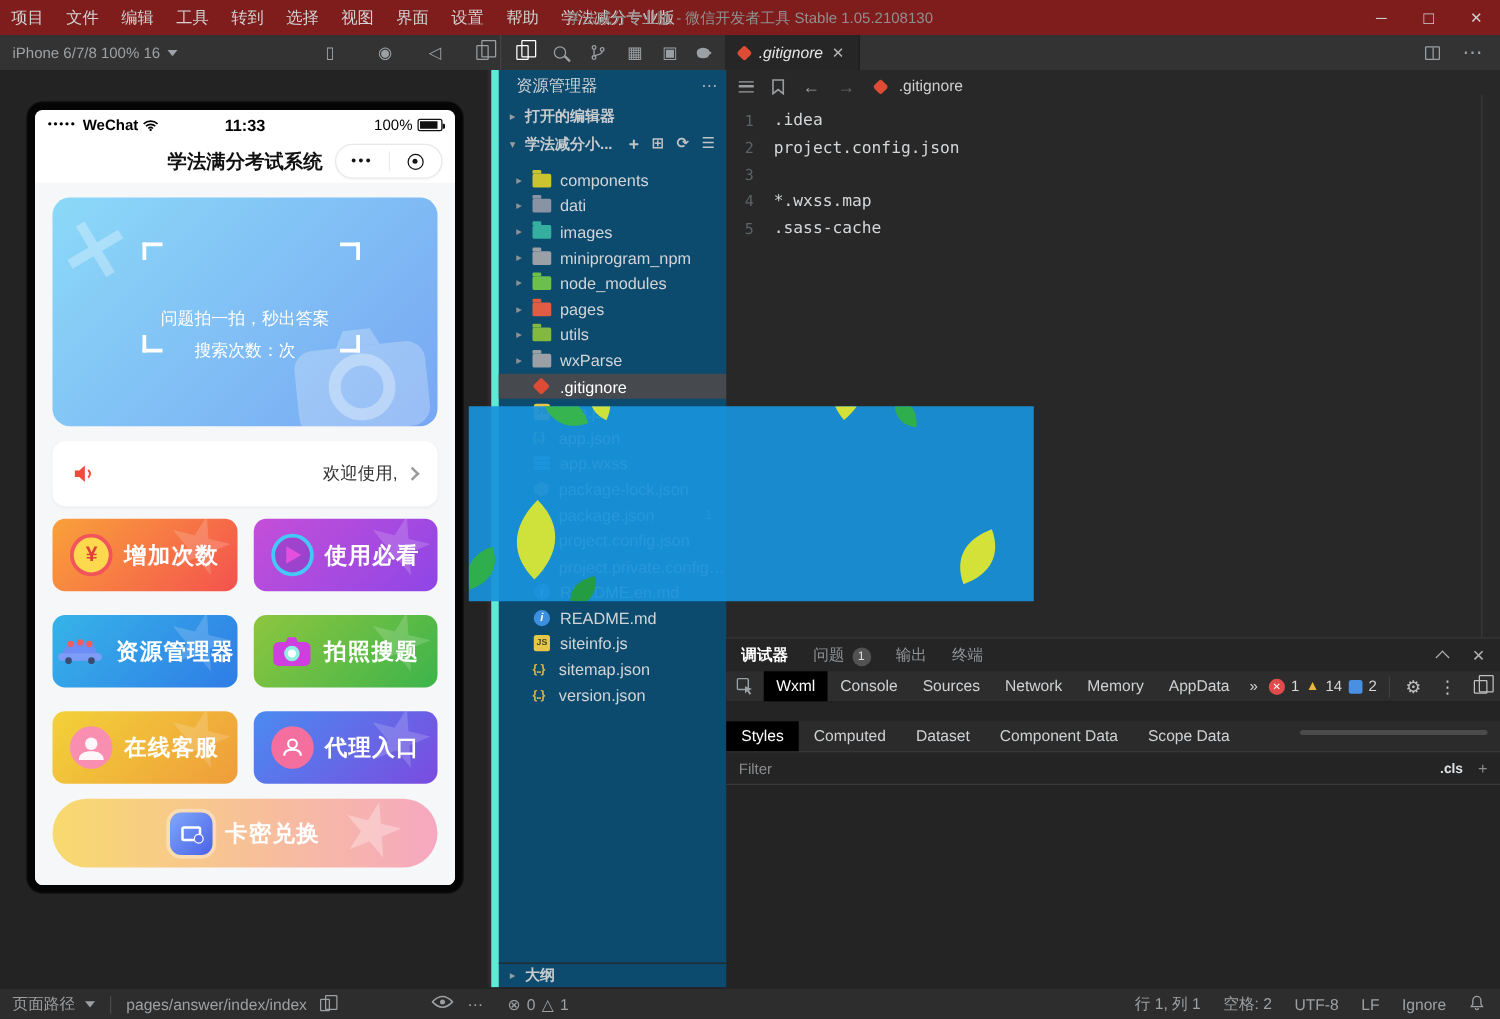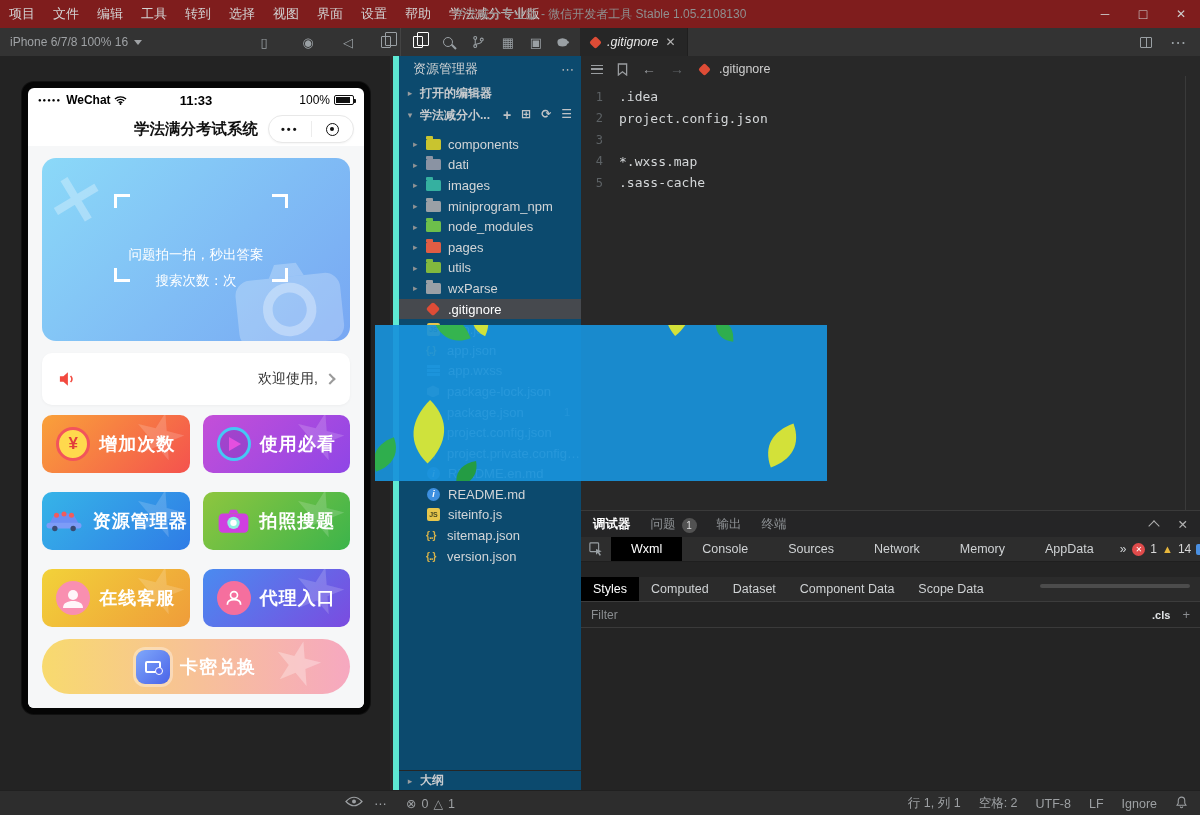--- a/index.html
+++ b/index.html
@@ -131,21 +131,21 @@
 
 .dbg{position:absolute;left:581px;top:510px;width:619px;height:280px;background:#242424;border-top:1px solid #3a3a3a}
 .dbg-header{height:26px;background:#252526;display:flex;align-items:center;padding:0 12px;gap:20px;font-size:12.5px}
 .ptab{display:flex;align-items:flex-end;gap:6px;color:#8f9396;cursor:pointer}
 .ptab.active{color:#fff;font-weight:bold}
 .ptab-badge{width:15px;height:15px;border-radius:50%;background:#525252;color:#ddd;font-size:10px;display:flex;align-items:center;justify-content:center}
 .dbg-header-actions{margin-left:auto;display:flex;gap:20px;color:#b0b0b0;align-items:center}
 .chev-up{width:8px;height:8px;border-top:1.6px solid #b0b0b0;border-right:1.6px solid #b0b0b0;transform:rotate(-45deg);margin-top:3px}
 .dt-row{height:25px;background:#2d2d2d;display:flex;align-items:center;border-bottom:1px solid #1f1f1f;position:relative}
 .inspect-btn{padding:0 8px;display:flex;align-items:center}
-.dtab{padding:0 20px;height:100%;display:flex;align-items:center;color:#cfd2d4;font-size:12.5px;cursor:pointer}
+.dtab{padding:0 10px;height:100%;display:flex;align-items:center;color:#cfd2d4;font-size:12.5px;cursor:pointer}
 .dtab.active{background:#000;color:#fff}
 .dt-more{color:#cfd2d4;padding:0 6px;font-size:12px}
 .dt-badges{margin-left:auto;display:flex;align-items:center;gap:5px;padding-right:10px;font-size:12px;color:#d8d8d8}
 .err-dot{width:13px;height:13px;border-radius:50%;background:#e04b4b;color:#fff;font-size:8px;display:flex;align-items:center;justify-content:center;font-weight:bold}
 .warn-tri{color:#e8b73c;font-size:11px}
 .info-flag{width:11px;height:11px;background:#4a90e2;border-radius:2px}
 .dt-actions{display:flex;align-items:center;gap:14px;color:#c0c0c0;padding-right:10px;border-left:1px solid #3f3f3f;padding-left:12px;font-size:14px}
 .element-strip{height:12px;overflow:hidden;background:#242424}
 .element-strip span{display:block;margin-top:-7px;padding-left:10px;font-family:"DejaVu Sans Mono",monospace;font-size:12px;color:#6fb3dd}
 .dbg-gap{height:15px;background:#242424}
@@ -605,20 +605,27 @@
       <span class="itab">Scope Data</span>
     </div>
   <div class="filter-row">
     <span>Filter</span>
     <span class="cls-label">.cls</span>
     <span class="plus-btn">+</span>
   </div>
 </div>
 
 <div class="statusbar">
+  <div class="sb-left">
+    <span>页面路径</span>
+    <span class="caret-down" style="border-top-color:#9da0a3"></span>
+    <span class="sb-div"></span>
+    <span>pages/answer/index/index</span>
+    <span class="copy-ic"></span>
+  </div>
   <span class="sb-eye">
     <svg width="18" height="11" viewBox="0 0 18 10">
         <path d="M1 5 Q9 -3.5 17 5 Q9 13.5 1 5 Z" fill="none" stroke="#9da0a3" stroke-width="1.2"></path>
         <circle cx="9" cy="5" r="2" fill="#9da0a3"></circle>
       </svg>
   </span>
   <span class="sb-more">⋯</span>
   <span class="sb-problems">
     <span>⊗</span>
     <span>0</span>

